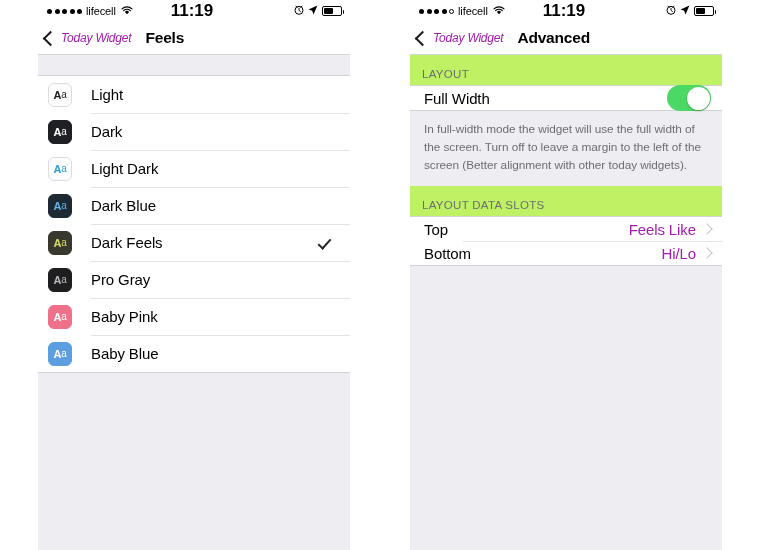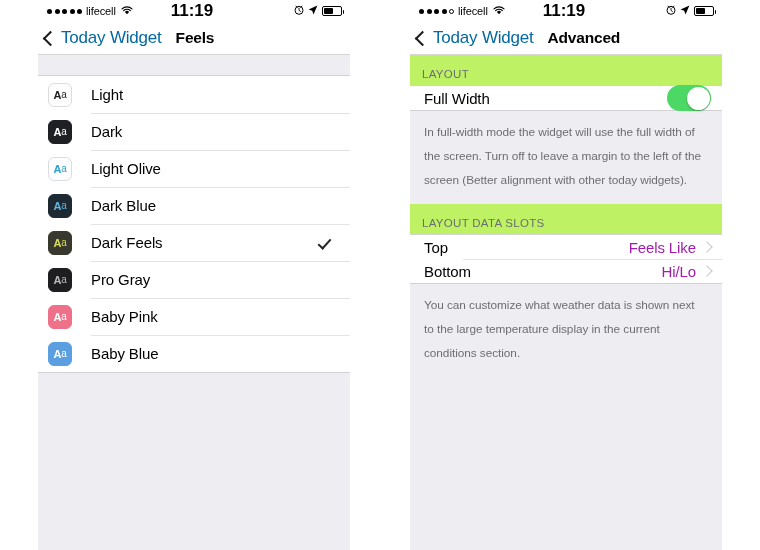--- a/index.html
+++ b/index.html
@@ -118,23 +118,24 @@
   }
   .chevron-left {
     display: block;
     width: 9px; height: 9px;
     border-left: 2.2px solid #1b1b1b;
     border-bottom: 2.2px solid #1b1b1b;
     transform: rotate(45deg);
     margin-top: 0px;
   }
   .nav-back-label {
-    font-size: 17px;
-    color: #0369a1;
+    font-size: 12px;
+    color: #a21caf;
     letter-spacing: -0.2px;
+    font-style: italic;
   }
   .nav-title {
     font-size: 15.5px;
     font-weight: bold;
     color: #000;
     letter-spacing: -0.2px;
     margin-left: 14px;
   }
   .nav-hairline {
     height: 1px;
@@ -217,21 +218,21 @@
     padding: 0 0 5px 12px;
     background: #bef264;
     font-size: 11.5px;
     color: #6d6d72;
     letter-spacing: 0.3px;
   }
   .footer-text {
     padding: 9px 15px 12px 14px;
     background: #eeeef2;
     font-size: 11.8px;
-    line-height: 24px;
+    line-height: 18px;
     color: #6d6d72;
     letter-spacing: -0.05px;
   }
   .row.tall { height: 24px; padding-left: 14px; }
   .row-title {
     font-size: 15px;
     color: #000;
     letter-spacing: -0.1px;
   }
   .row-right {
@@ -337,21 +338,21 @@
         <div class="row">
           <span class="swatch" style="background:#fdfdfd;color:#1c1c1e;border:1px solid #dcdce0;">A<span class="a-small">a</span></span>
           <span class="row-label">Light</span>
         </div>
         <div class="row">
           <span class="swatch" style="background:#1f2023;color:#ffffff;border:1px solid #1f2023;">A<span class="a-small">a</span></span>
           <span class="row-label">Dark</span>
         </div>
         <div class="row">
           <span class="swatch" style="background:#fbfdfe;color:#2f9fd0;border:1px solid #dcdce0;">A<span class="a-small">a</span></span>
-          <span class="row-label">Light Olive</span>
+          <span class="row-label">Light Dark</span>
         </div>
         <div class="row">
           <span class="swatch" style="background:#1e2a33;color:#64b5e0;border:1px solid #1e2a33;">A<span class="a-small">a</span></span>
           <span class="row-label">Dark Blue</span>
         </div>
         <div class="row">
           <span class="swatch" style="background:#38382e;color:#d9db62;border:1px solid #38382e;">A<span class="a-small">a</span></span>
           <span class="row-label">Dark Feels</span>
           <span class="checkmark"></span>
         </div>
@@ -448,19 +449,18 @@
         </div>
         <div class="row tall">
           <span class="row-title">Bottom</span>
           <span class="row-right">
             <span class="row-value">Hi/Lo</span>
             <span class="chevron-right"></span>
           </span>
         </div>
       </div>
 
-      <div class="footer-text">You can customize what weather data is shown next to the large temperature display in the current conditions section.</div>
 
       <div class="spacer-fill"></div>
     </div>
   </div>
 
 </div>
 
 </body></html>

